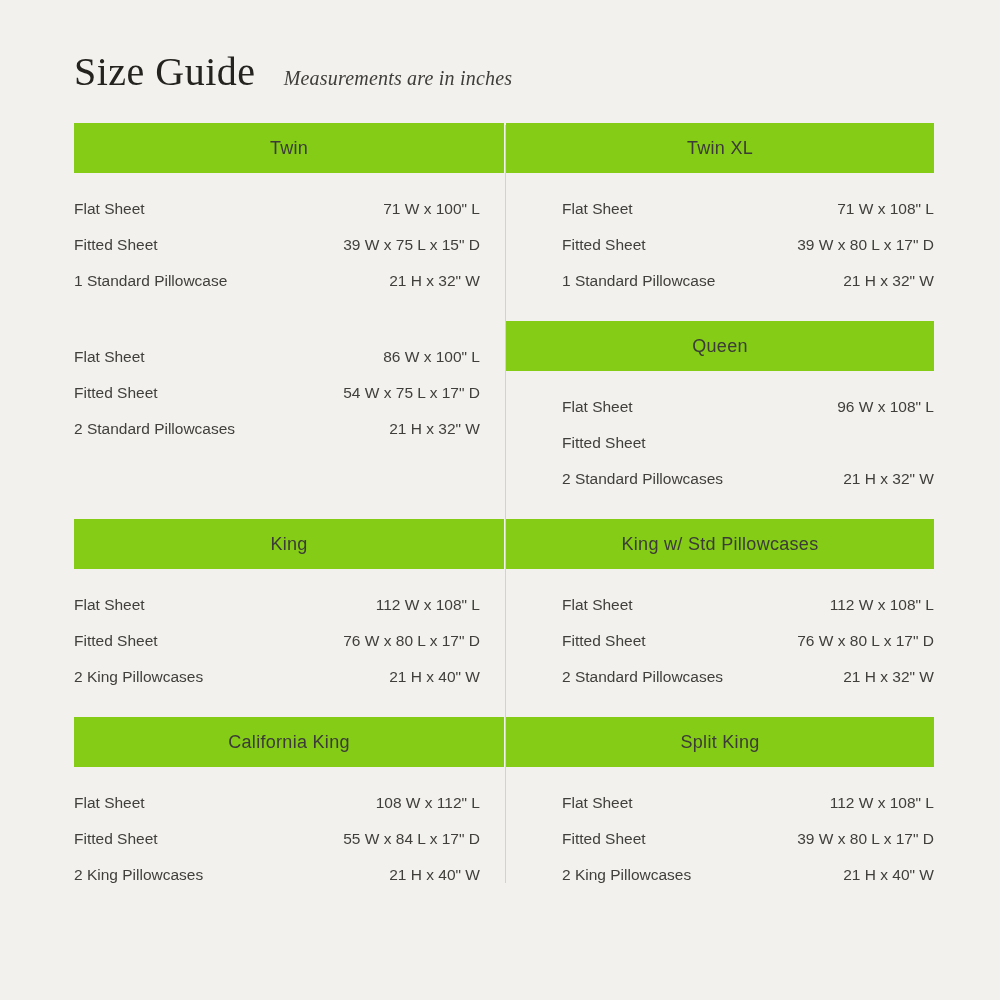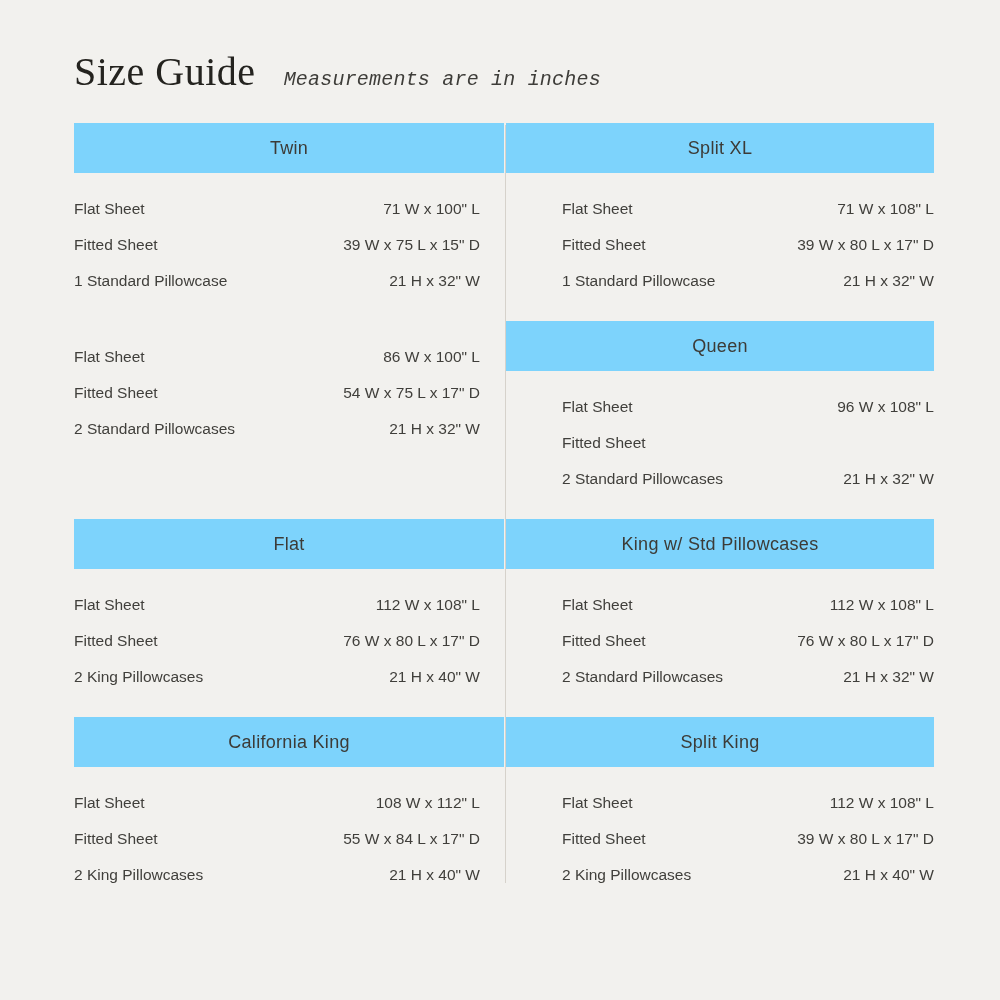--- a/index.html
+++ b/index.html
@@ -29,21 +29,21 @@
   }
   .title {
     font-family: "Liberation Serif", serif;
     font-size: 40px;
     font-weight: 400;
     letter-spacing: 0.5px;
     color: #24231f;
     line-height: 1;
   }
   .subtitle {
-    font-family: Liberation Mono, monospace;
+    font-family: Liberation Serif, serif;
     font-style: italic;
     font-size: 20px;
     color: #3e3d39;
     letter-spacing: 0.2px;
   }
   .grid {
     margin: 31px 74px 0 74px;
     width: 862px;
     position: relative;
   }
@@ -59,21 +59,21 @@
     display: flex;
     width: 100%;
   }
   .cell {
     width: 430px;
     box-sizing: border-box;
   }
   .cell.left { padding-right: 0; }
   .cell.right { margin-left: 2px; width: 428px; }
   .band {
-    background: #7dd3fc;
+    background: #84cc16;
     height: 50px;
     display: flex;
     align-items: center;
     justify-content: center;
   }
   .band-label {
     font-size: 18px;
     color: #3c3b37;
     letter-spacing: 0.3px;
   }
@@ -124,21 +124,21 @@
             <span class="value">39 W x 75 L x 15" D</span>
           </div>
           <div class="line">
             <span class="name">1 Standard Pillowcase</span>
             <span class="value">21 H x 32" W</span>
           </div>
         </div>
       </div>
       <div class="cell right">
         <div class="band">
-          <span class="band-label">Split XL</span>
+          <span class="band-label">Twin XL</span>
         </div>
         <div class="lines">
           <div class="line">
             <span class="name">Flat Sheet</span>
             <span class="value">71 W x 108" L</span>
           </div>
           <div class="line">
             <span class="name">Fitted Sheet</span>
             <span class="value">39 W x 80 L x 17" D</span>
           </div>
@@ -185,21 +185,21 @@
             <span class="value">21 H x 32" W</span>
           </div>
         </div>
       </div>
     </div>
     <div class="row-gap"></div>
 
     <div class="row">
       <div class="cell left">
         <div class="band">
-          <span class="band-label">Flat</span>
+          <span class="band-label">King</span>
         </div>
         <div class="lines">
           <div class="line">
             <span class="name">Flat Sheet</span>
             <span class="value">112 W x 108" L</span>
           </div>
           <div class="line">
             <span class="name">Fitted Sheet</span>
             <span class="value">76 W x 80 L x 17" D</span>
           </div>

